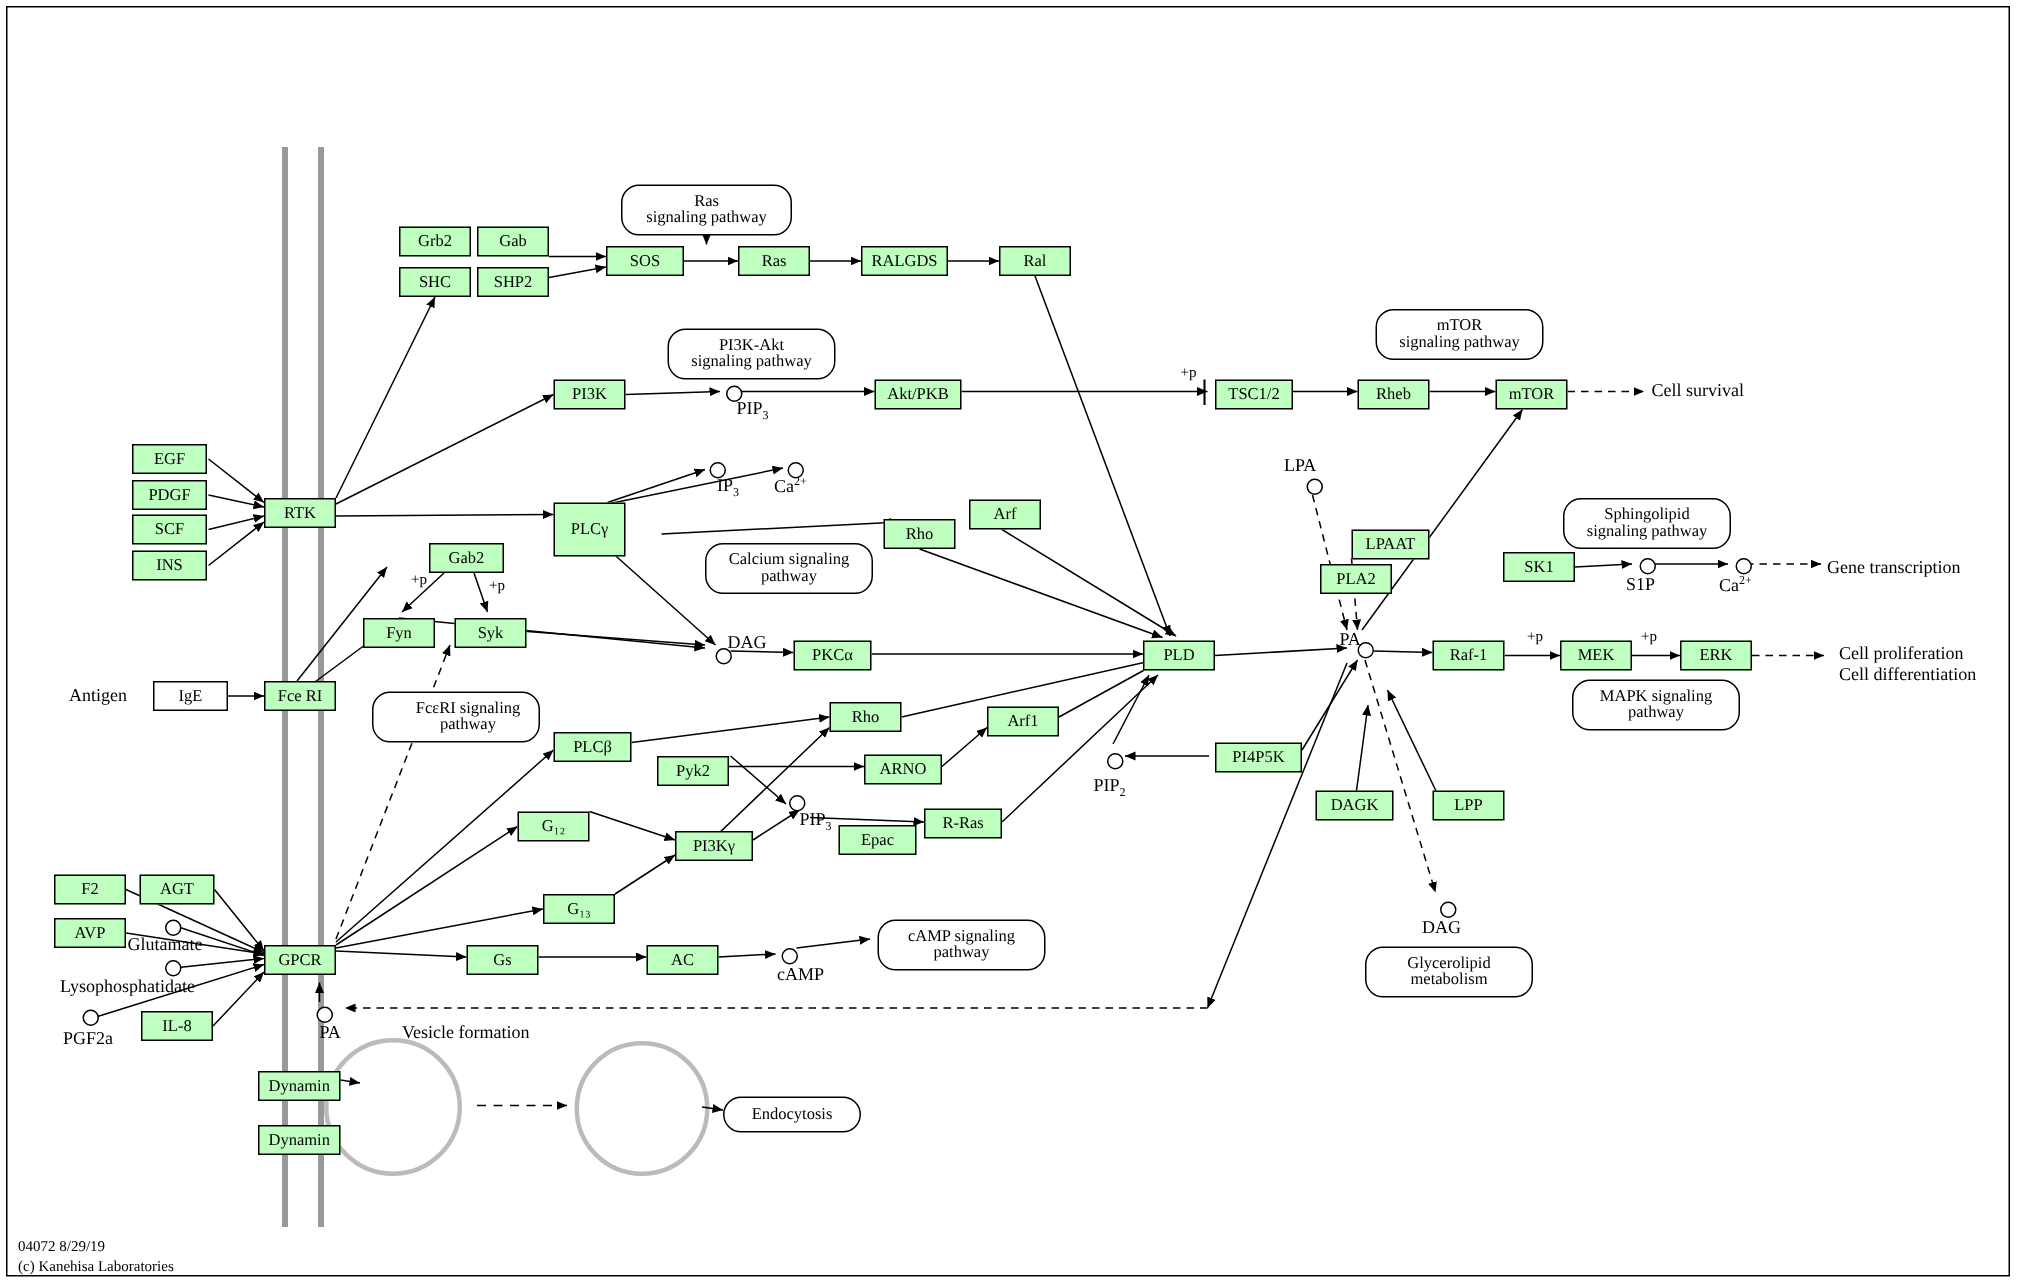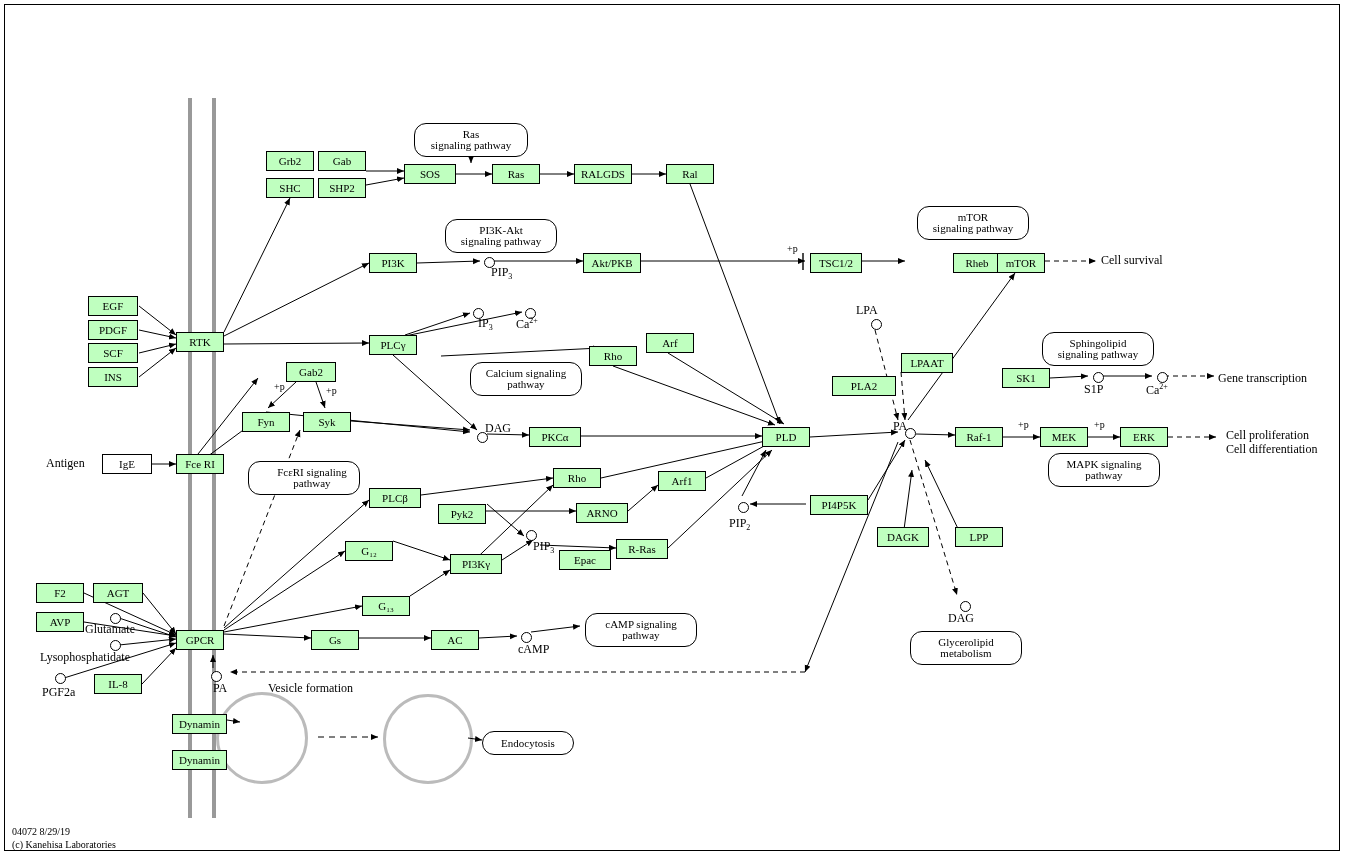--- a/index.html
+++ b/index.html
@@ -186,57 +186,57 @@
     </div>
   <div class="node" style="left:369px;top:253px;width:48px;height:20px;">
       <span>PI3K</span>
     </div>
   <div class="node" style="left:583px;top:253px;width:58px;height:20px;">
       <span>Akt/PKB</span>
     </div>
   <div class="node" style="left:810px;top:253px;width:52px;height:20px;">
       <span>TSC1/2</span>
     </div>
-  <div class="node" style="left:905px;top:253px;width:48px;height:20px;margin-left:48px;">
+  <div class="node" style="left:905px;top:253px;width:48px;height:20px;">
       <span>Rheb</span>
     </div>
   <div class="node" style="left:997px;top:253px;width:48px;height:20px;">
       <span>mTOR</span>
     </div>
   <div class="node" style="left:88px;top:296px;width:50px;height:20px;">
       <span>EGF</span>
     </div>
   <div class="node" style="left:88px;top:320px;width:50px;height:20px;">
       <span>PDGF</span>
     </div>
   <div class="node" style="left:88px;top:343px;width:50px;height:20px;">
       <span>SCF</span>
     </div>
   <div class="node" style="left:88px;top:367px;width:50px;height:20px;">
       <span>INS</span>
     </div>
   <div class="node" style="left:176px;top:332px;width:48px;height:20px;">
       <span>RTK</span>
     </div>
-  <div class="node" style="left:369px;top:335px;width:48px;height:20px;">
+  <div class="node" style="left:369px;top:335px;width:48px;height:36px;">
       <span>PLCγ</span>
     </div>
   <div class="node" style="left:589px;top:346px;width:48px;height:20px;">
       <span>Rho</span>
     </div>
   <div class="node" style="left:646px;top:333px;width:48px;height:20px;">
       <span>Arf</span>
     </div>
   <div class="node" style="left:1002px;top:368px;width:48px;height:20px;">
       <span>SK1</span>
     </div>
   <div class="node" style="left:901px;top:353px;width:52px;height:20px;">
       <span>LPAAT</span>
     </div>
-  <div class="node" style="left:832px;top:376px;width:64px;height:20px;">
+  <div class="node" style="left:880px;top:376px;width:48px;height:20px;">
       <span>PLA2</span>
     </div>
   <div class="node" style="left:286px;top:362px;width:50px;height:20px;">
       <span>Gab2</span>
     </div>
   <div class="node" style="left:242px;top:412px;width:48px;height:20px;">
       <span>Fyn</span>
     </div>
   <div class="node" style="left:303px;top:412px;width:48px;height:20px;">
       <span>Syk</span>

